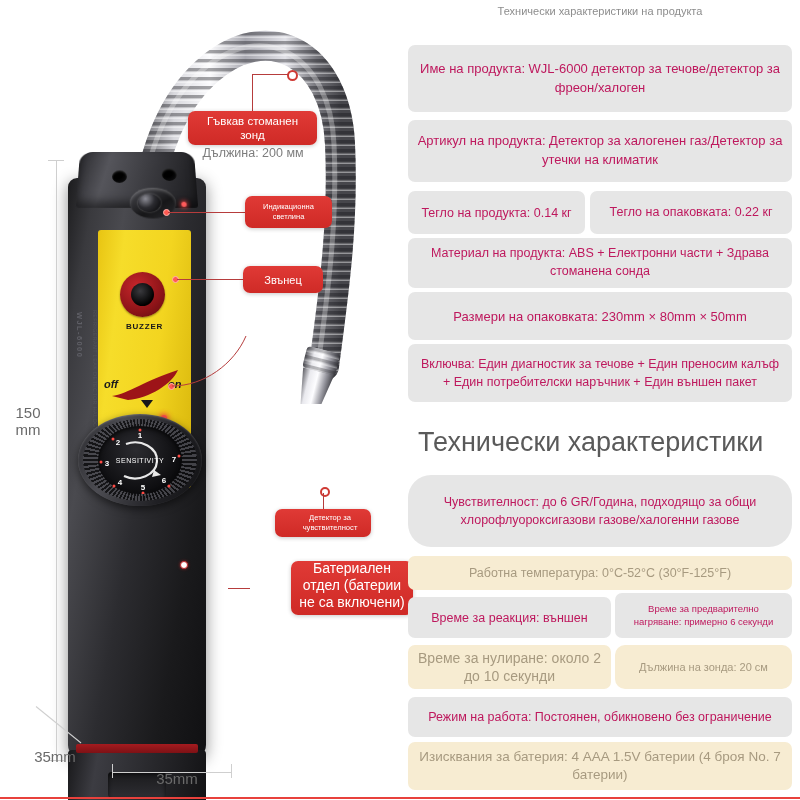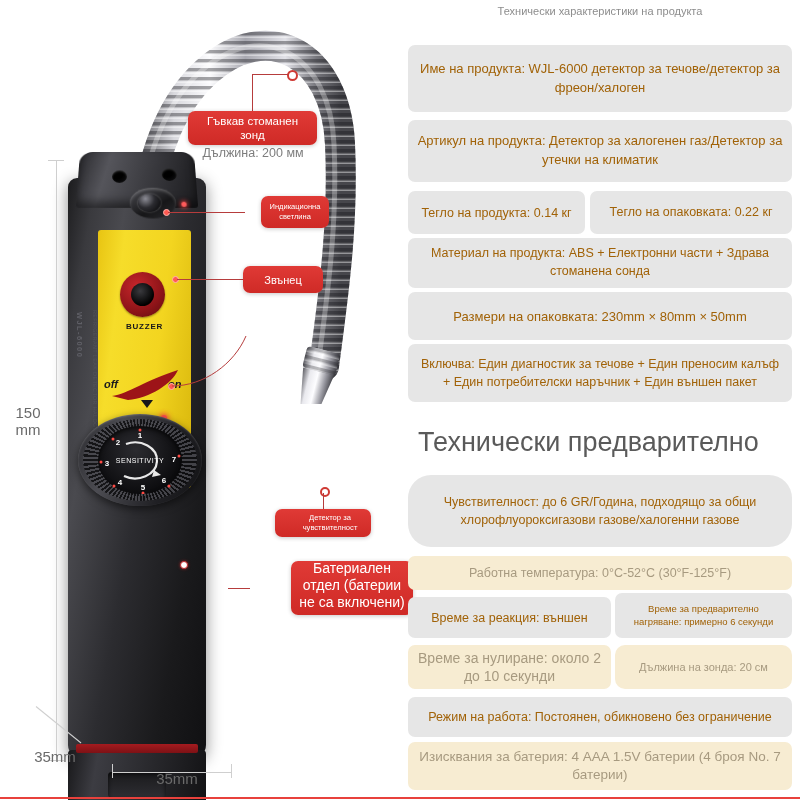--- a/index.html
+++ b/index.html
@@ -222,21 +222,21 @@
   
   #right-panel{position:absolute;left:400px;top:0;width:400px;height:800px;}
   .panel-head{
     position:absolute;left:0;top:4px;width:400px;
     text-align:center;font-size:11px;line-height:1.42;color:#8d8d8d;
   }
   .spec{
     position:absolute;
     background:#e6e6e6;
     border-radius:7px;
-    color:#a16207;
+    color:#be185d;
     display:flex;align-items:center;justify-content:center;
     text-align:center;
     box-sizing:border-box;
     padding:4px 8px;
   }
   .spec.cream{background:#f7ecd2;color:#a79a80;}
   .spec span{display:block;width:100%;}
   .section-title{
     position:absolute;
     font-size:27px;color:#5a5a5a;
@@ -374,21 +374,21 @@
     <div class="anchor" style="left:287px;top:70px;"></div>
     <div class="leader" style="left:252px;top:74px;width:36px;border-top-width:1px;"></div>
     <div class="leader" style="left:252px;top:74px;height:38px;border-left-width:1px;"></div>
     <div class="callout" style="left:188px;top:111px;width:129px;height:34px;font-size:11.5px;line-height:1.25;">
       <span>Гъвкав стоманен зонд</span>
     </div>
     <div style="position:absolute;left:178px;top:146px;width:150px;text-align:center;font-size:12.5px;color:#7d7d7d;">Дължина: 200 мм</div>
 
     <div class="anchor filled" style="left:163px;top:209px;width:5px;height:5px;border-width:1.5px;"></div>
     <div class="leader" style="left:168px;top:212px;width:77px;border-top-width:1px;"></div>
-    <div class="callout" style="left:245px;top:196px;width:68px;height:32px;font-size:7.5px;line-height:1.3;filter:blur(.35px);margin-left:16px;">
+    <div class="callout" style="left:245px;top:196px;width:87px;height:32px;font-size:7.5px;line-height:1.3;filter:blur(.35px);">
       <span>Индикационна светлина</span>
     </div>
 
     <div class="anchor filled" style="left:172px;top:276px;width:5px;height:5px;border-width:1.5px;"></div>
     <div class="leader" style="left:177px;top:279px;width:66px;border-top-width:1px;"></div>
     <div class="callout" style="left:243px;top:266px;width:80px;height:27px;font-size:11px;">
       <span>Звънец</span>
     </div>
 
     <div class="anchor filled" style="left:168px;top:383px;width:5px;height:5px;border-width:1.5px;"></div>
@@ -433,21 +433,21 @@
     </div>
 
     <div class="spec" style="left:8px;top:292px;width:384px;height:48px;font-size:13px;">
       <span>Размери на опаковката: 230mm × 80mm × 50mm</span>
     </div>
 
     <div class="spec" style="left:8px;top:344px;width:384px;height:58px;font-size:12.5px;line-height:1.45;">
       <span>Включва: Един диагностик за течове + Един преносим калъф + Един потребителски наръчник + Един външен пакет</span>
     </div>
 
-    <div class="section-title" style="left:18px;top:427px;">Технически предварително</div>
+    <div class="section-title" style="left:18px;top:427px;">Технически характеристики</div>
 
     <div class="spec" style="left:8px;top:475px;width:384px;height:72px;font-size:12.5px;line-height:1.45;border-radius:23px;">
       <span>Чувствителност: до 6 GR/Година, подходящо за общи хлорофлуороксигазови газове/халогенни газове</span>
     </div>
 
     <div class="spec cream" style="left:8px;top:556px;width:384px;height:34px;font-size:12.5px;">
       <span>Работна температура: 0°C-52°C (30°F-125°F)</span>
     </div>
 
     <div class="spec" style="left:8px;top:597px;width:203px;height:41px;font-size:12.5px;">

